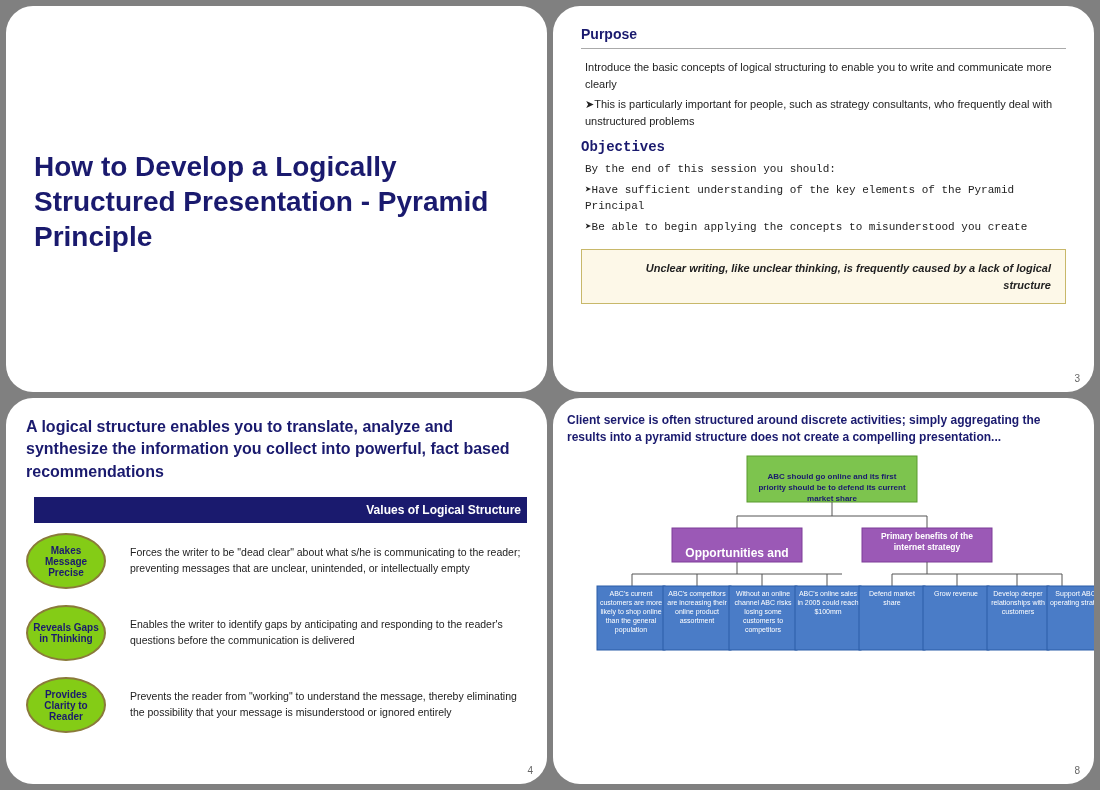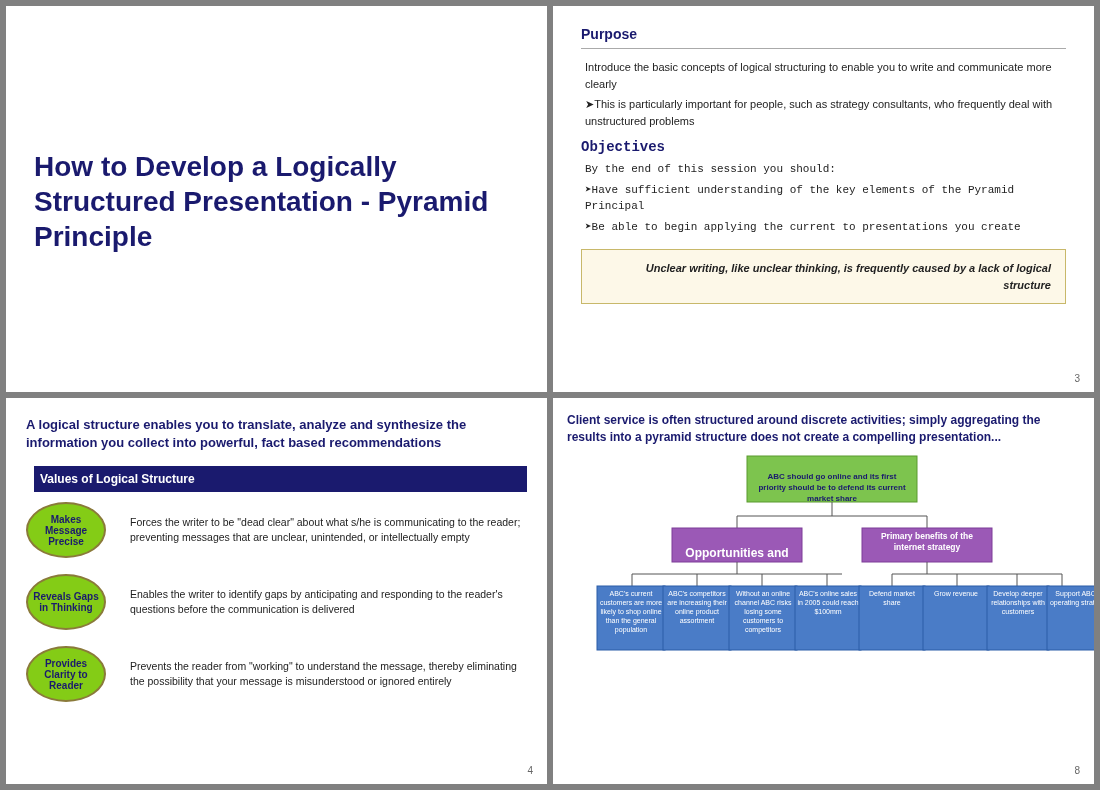--- a/index.html
+++ b/index.html
@@ -13,20 +13,21 @@
       grid-template-rows: 1fr 1fr;
       gap: 6px;
       padding: 6px;
     }
 
     .slide {
       background: white;
       position: relative;
       overflow: hidden;
       padding: 24px 28px 20px 28px;
+      border-radius: 27px;
     }
 
     
     .slide-1 {
       display: flex;
       align-items: center;
     }
     .slide-1-title {
       font-size: 28px;
       font-weight: 900;
@@ -82,35 +83,35 @@
       right: 14px;
       font-size: 10px;
       color: #666;
     }
 
     
     .slide-3 {
       padding: 18px 20px 16px 20px;
     }
     .slide-3 .slide-header {
-      font-size: 13px;
+      font-size: 16px;
       font-weight: 700;
       color: #1a1a6e;
       margin-bottom: 14px;
       line-height: 1.4;
     }
     .values-table {
       width: 100%;
     }
     .values-header {
       background: #1a1a6e;
       color: white;
       font-size: 12px;
       font-weight: 700;
-      text-align: left;
+      text-align: right;
       padding: 6px;
       margin-bottom: 10px;
       margin-left: 8px;
     }
     .values-row {
       display: flex;
       align-items: center;
       margin-bottom: 16px;
     }
     .oval-label {
@@ -165,21 +166,21 @@
 
 <div class="slide slide-2">
   <div class="section-title">Purpose</div>
   <hr class="divider">
   <p class="bullet">Introduce the basic concepts of logical structuring to enable you to write and communicate more clearly</p>
   <p class="bullet">➤This is particularly important for people, such as strategy consultants, who frequently deal with unstructured problems</p>
   <div style="margin-top:10px;font-family:Liberation Mono, monospace;">
     <div class="section-title">Objectives</div>
     <p class="bullet">By the end of this session you should:</p>
     <p class="bullet">➤Have sufficient understanding of the key elements of the Pyramid Principal</p>
-    <p class="bullet">➤Be able to begin applying the current to presentations you create</p>
+    <p class="bullet">➤Be able to begin applying the concepts to misunderstood you create</p>
   </div>
   <div class="quote-box">
     <p>Unclear writing, like unclear thinking, is frequently caused by a lack of logical structure</p>
   </div>
   <div class="slide-num">3</div>
 </div>
 
 <div class="slide slide-3">
   <div class="slide-header">A logical structure enables you to translate, analyze and synthesize the information you collect into powerful, fact based recommendations</div>
   <div class="values-table">

